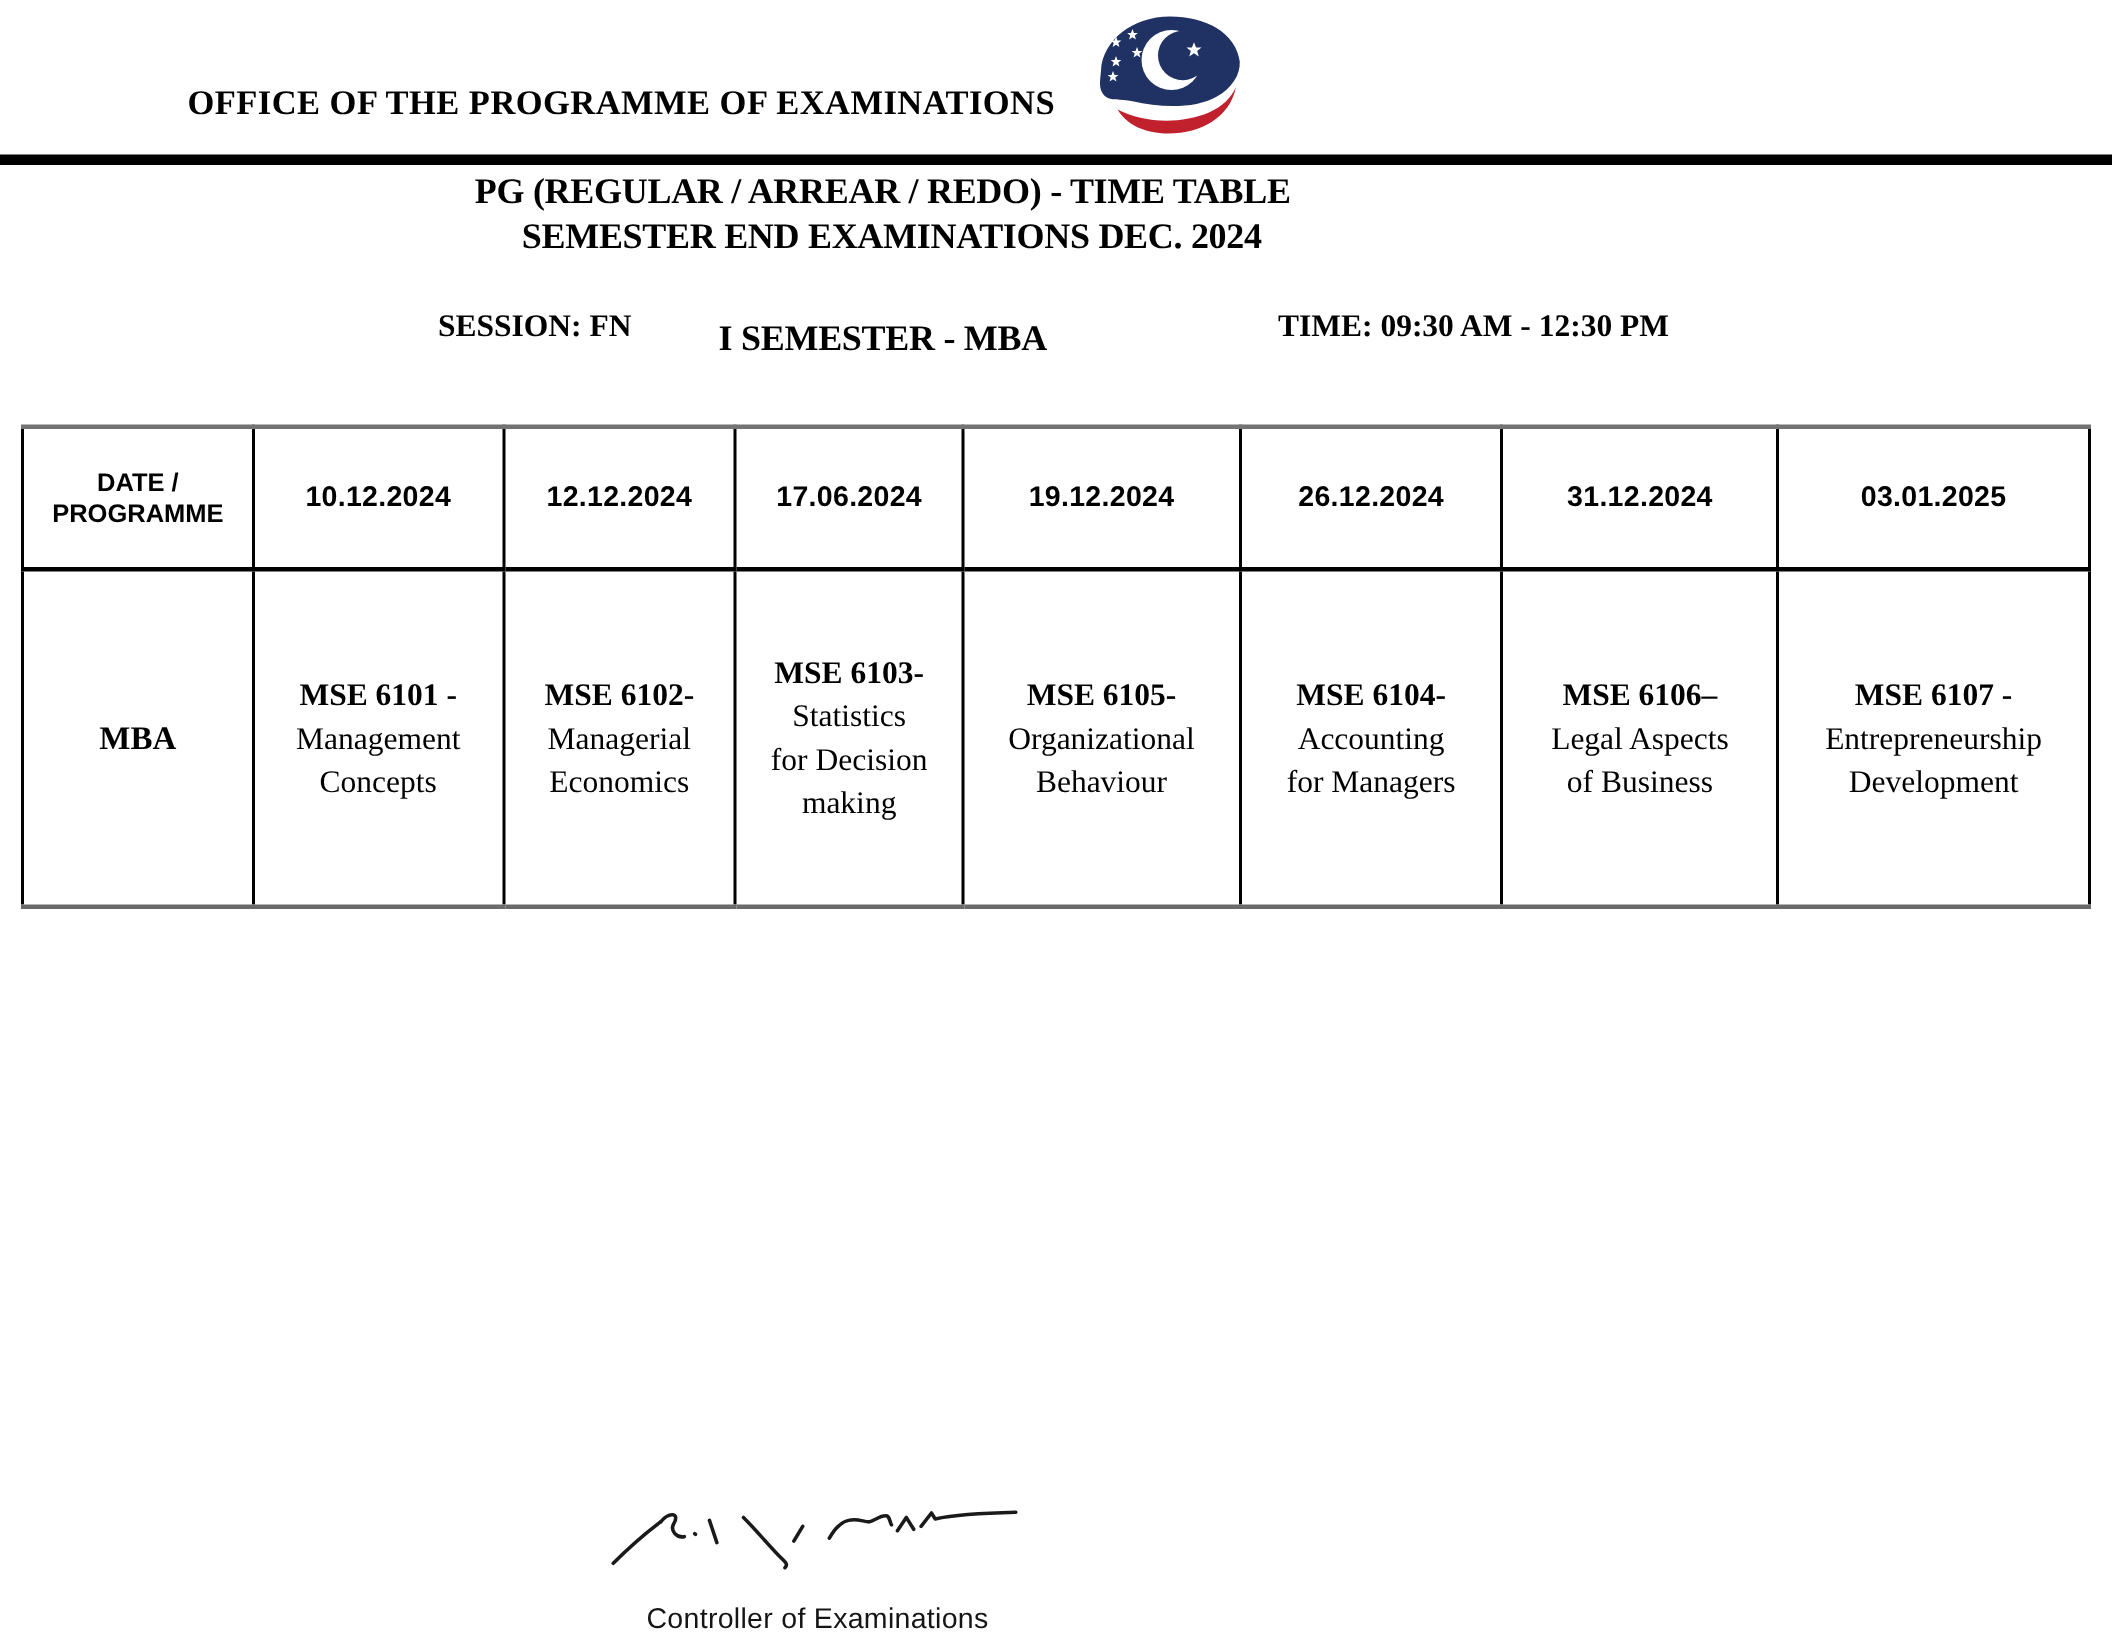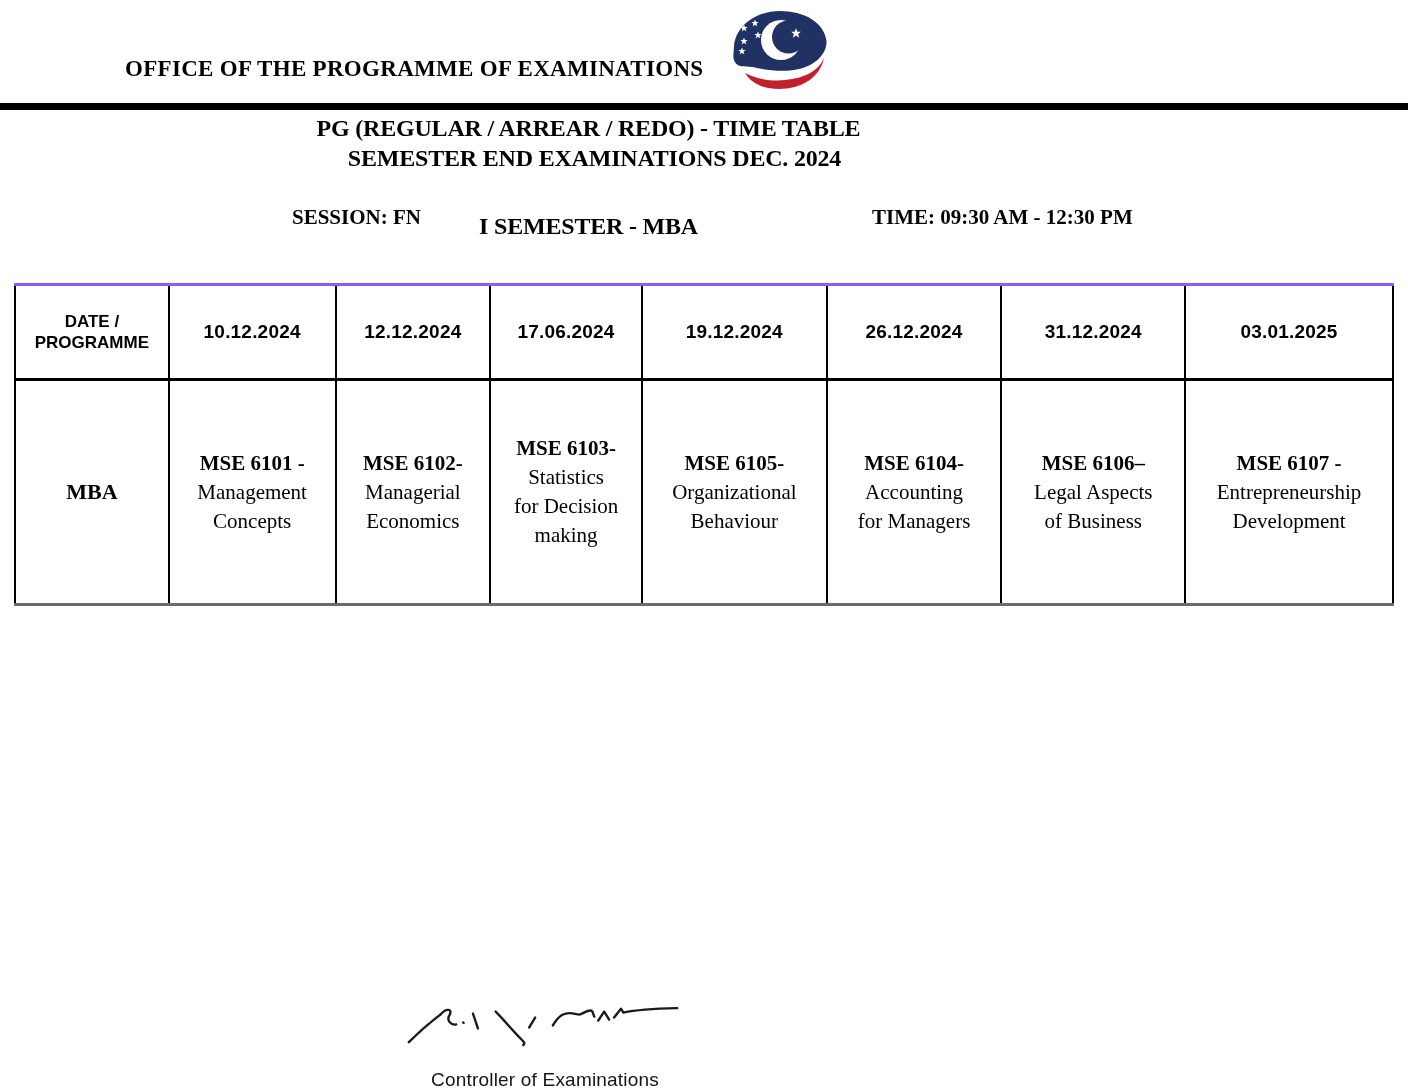--- a/index.html
+++ b/index.html
@@ -99,42 +99,41 @@
     font-size: 21px;
     white-space: nowrap;
   }
   .time-label {
     position: absolute;
     left: 852px; top: 205px;
     font-family: "Liberation Serif", serif;
     font-weight: bold;
     font-size: 21px;
     white-space: nowrap;
-    margin-left: 20px;
   }
 
   
   table.timetable {
     position: absolute;
     left: 14px; top: 283px;
     width: 1380px;
     border-collapse: collapse;
     table-layout: fixed;
     background: #fff;
   }
   table.timetable th, table.timetable td {
     border: 2px solid #000;
     text-align: center;
     vertical-align: middle;
     padding: 4px 6px;
     overflow: hidden;
   }
   table.timetable thead th { height: 95px; border-bottom-width: 3px; }
   table.timetable tbody td { height: 225px; }
-  table.timetable { border-top: 3px solid #8b5cf6; }
+  table.timetable { border-top: 3px solid #737373; }
   table.timetable tr:last-child td { border-bottom: 3px solid #6a6a6a; }
   .corner-th {
     font-family: "Liberation Sans", sans-serif;
     font-weight: bold;
     font-size: 17px;
     line-height: 21px;
     white-space: pre-line;
   }
   .date-th {
     font-family: "Liberation Sans", sans-serif;

